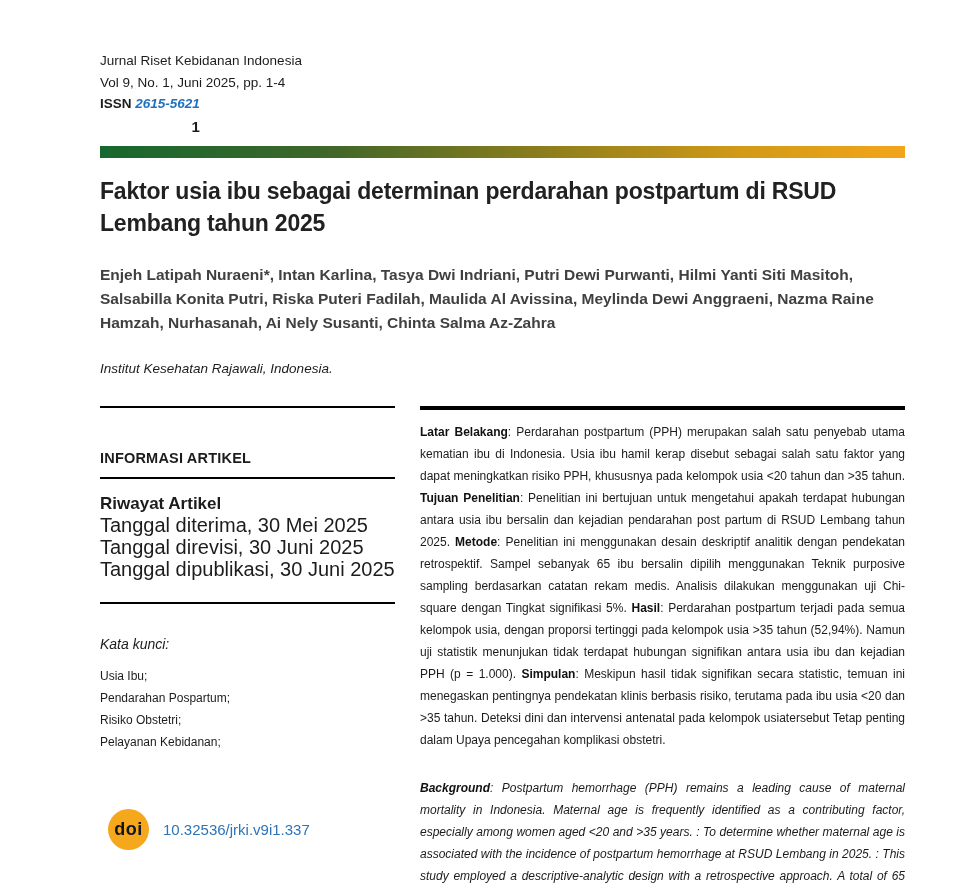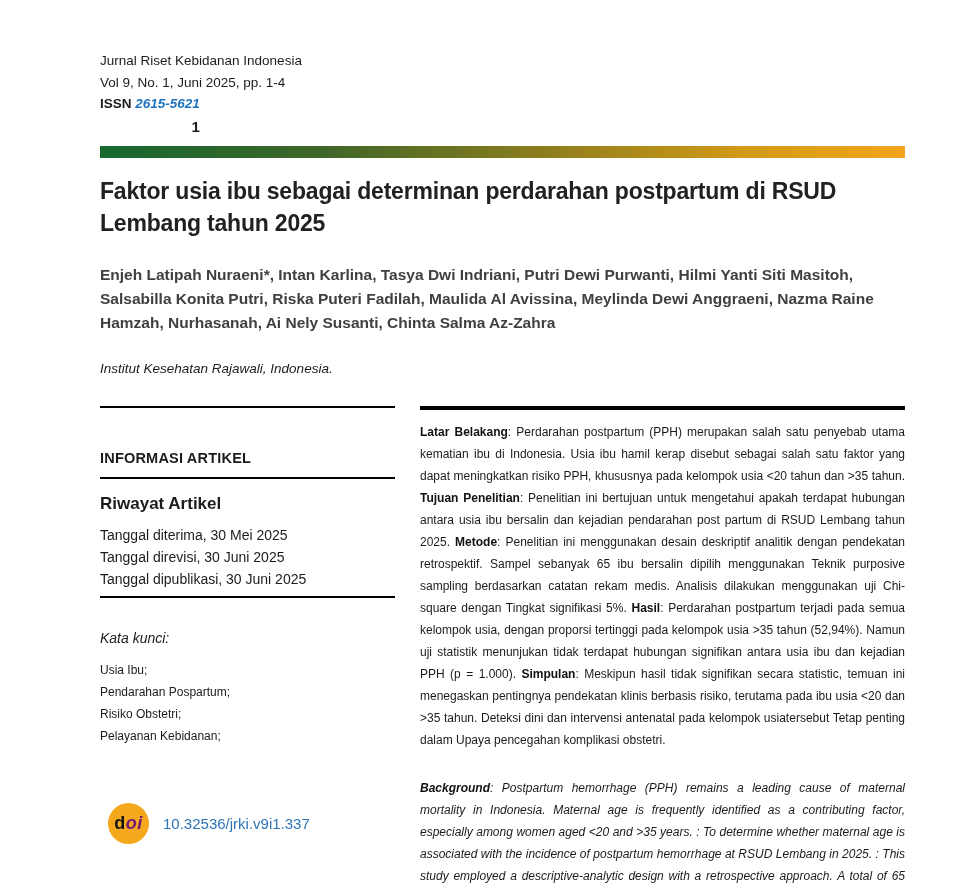--- a/index.html
+++ b/index.html
@@ -46,35 +46,35 @@
   .col-left { width: 295px; flex: none; }
   .col-right { flex: 1; min-width: 0; }
 
   .rule { border: none; border-top: 2px solid #000; height: 0; }
   .section-heading {
     font-size: 14.5px; font-weight: bold; letter-spacing: 0.2px;
     padding: 10px 0 11px 0;
     margin-top: 32px;
   }
   .sub-heading { font-size: 17px; font-weight: bold; margin-top: 15px; }
-  .dates { margin-top: 10px; font-size: 14px; line-height: 22px; padding-bottom: 6px; }
+  .dates { font-size: 20px; line-height: 22px; padding-bottom: 22px; }
   .kw-label { font-style: italic; font-size: 14px; margin-top: 32px; }
   .kw-list { margin-top: 13px; font-size: 12px; line-height: 22px; }
   .kw-list-en { font-style: italic; }
 
   .doi-row { display: flex; align-items: center; margin-top: 56px; margin-left: 8px; }
   .doi-badge {
     width: 41px; height: 41px; border-radius: 50%;
     background: var(--doi-badge, #f5a81c);
     display: flex; align-items: center; justify-content: center;
     font-weight: bold; font-size: 18px; letter-spacing: 0.5px;
     flex: none;
   }
   .doi-badge .d1 { color: #141414; }
-  .doi-badge .d2 { color: #701a75; font-style: italic; }
+  .doi-badge .d2 { color: #0f172a; }
   .doi-link {
     margin-left: 14px; color: var(--link-blue, #2d74b8);
     font-size: 15px; text-decoration: none;
   }
   .keyword-block { margin-top: 50px; }
 
   
   .abstract-par {
     margin-top: 11px; font-size: 12px; line-height: 22px;
     text-align: justify; color: #1b1b1b;

